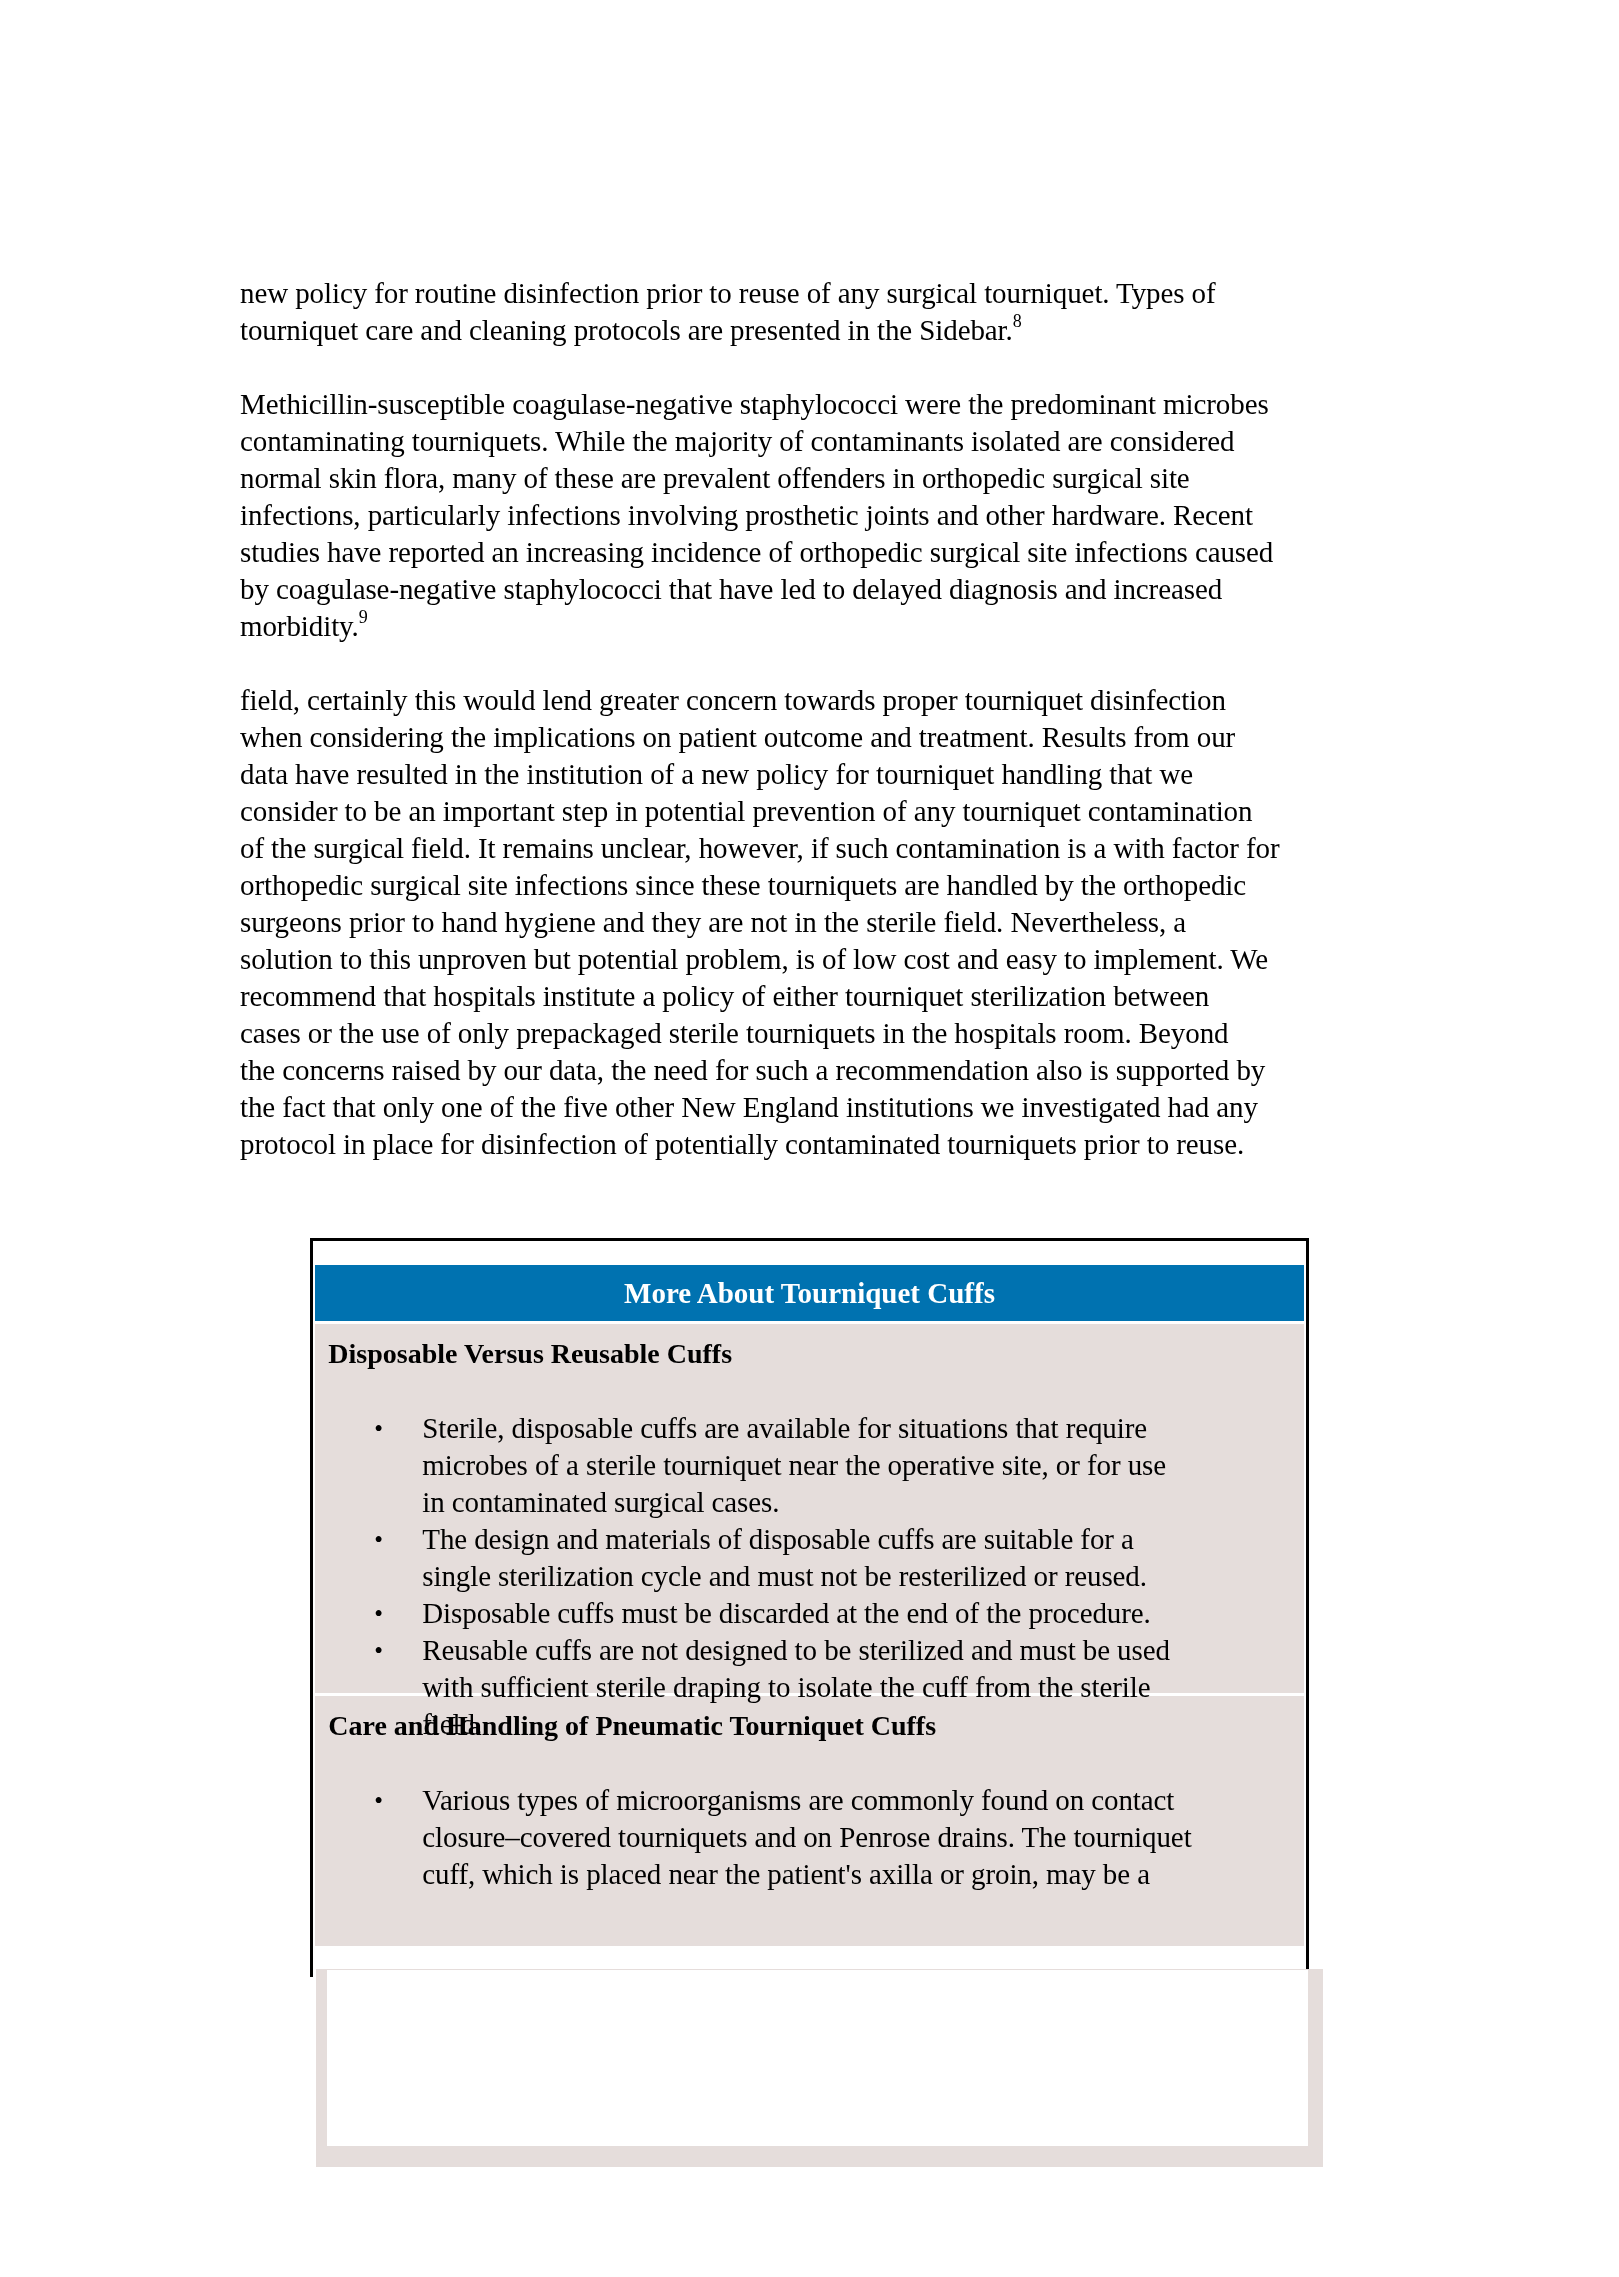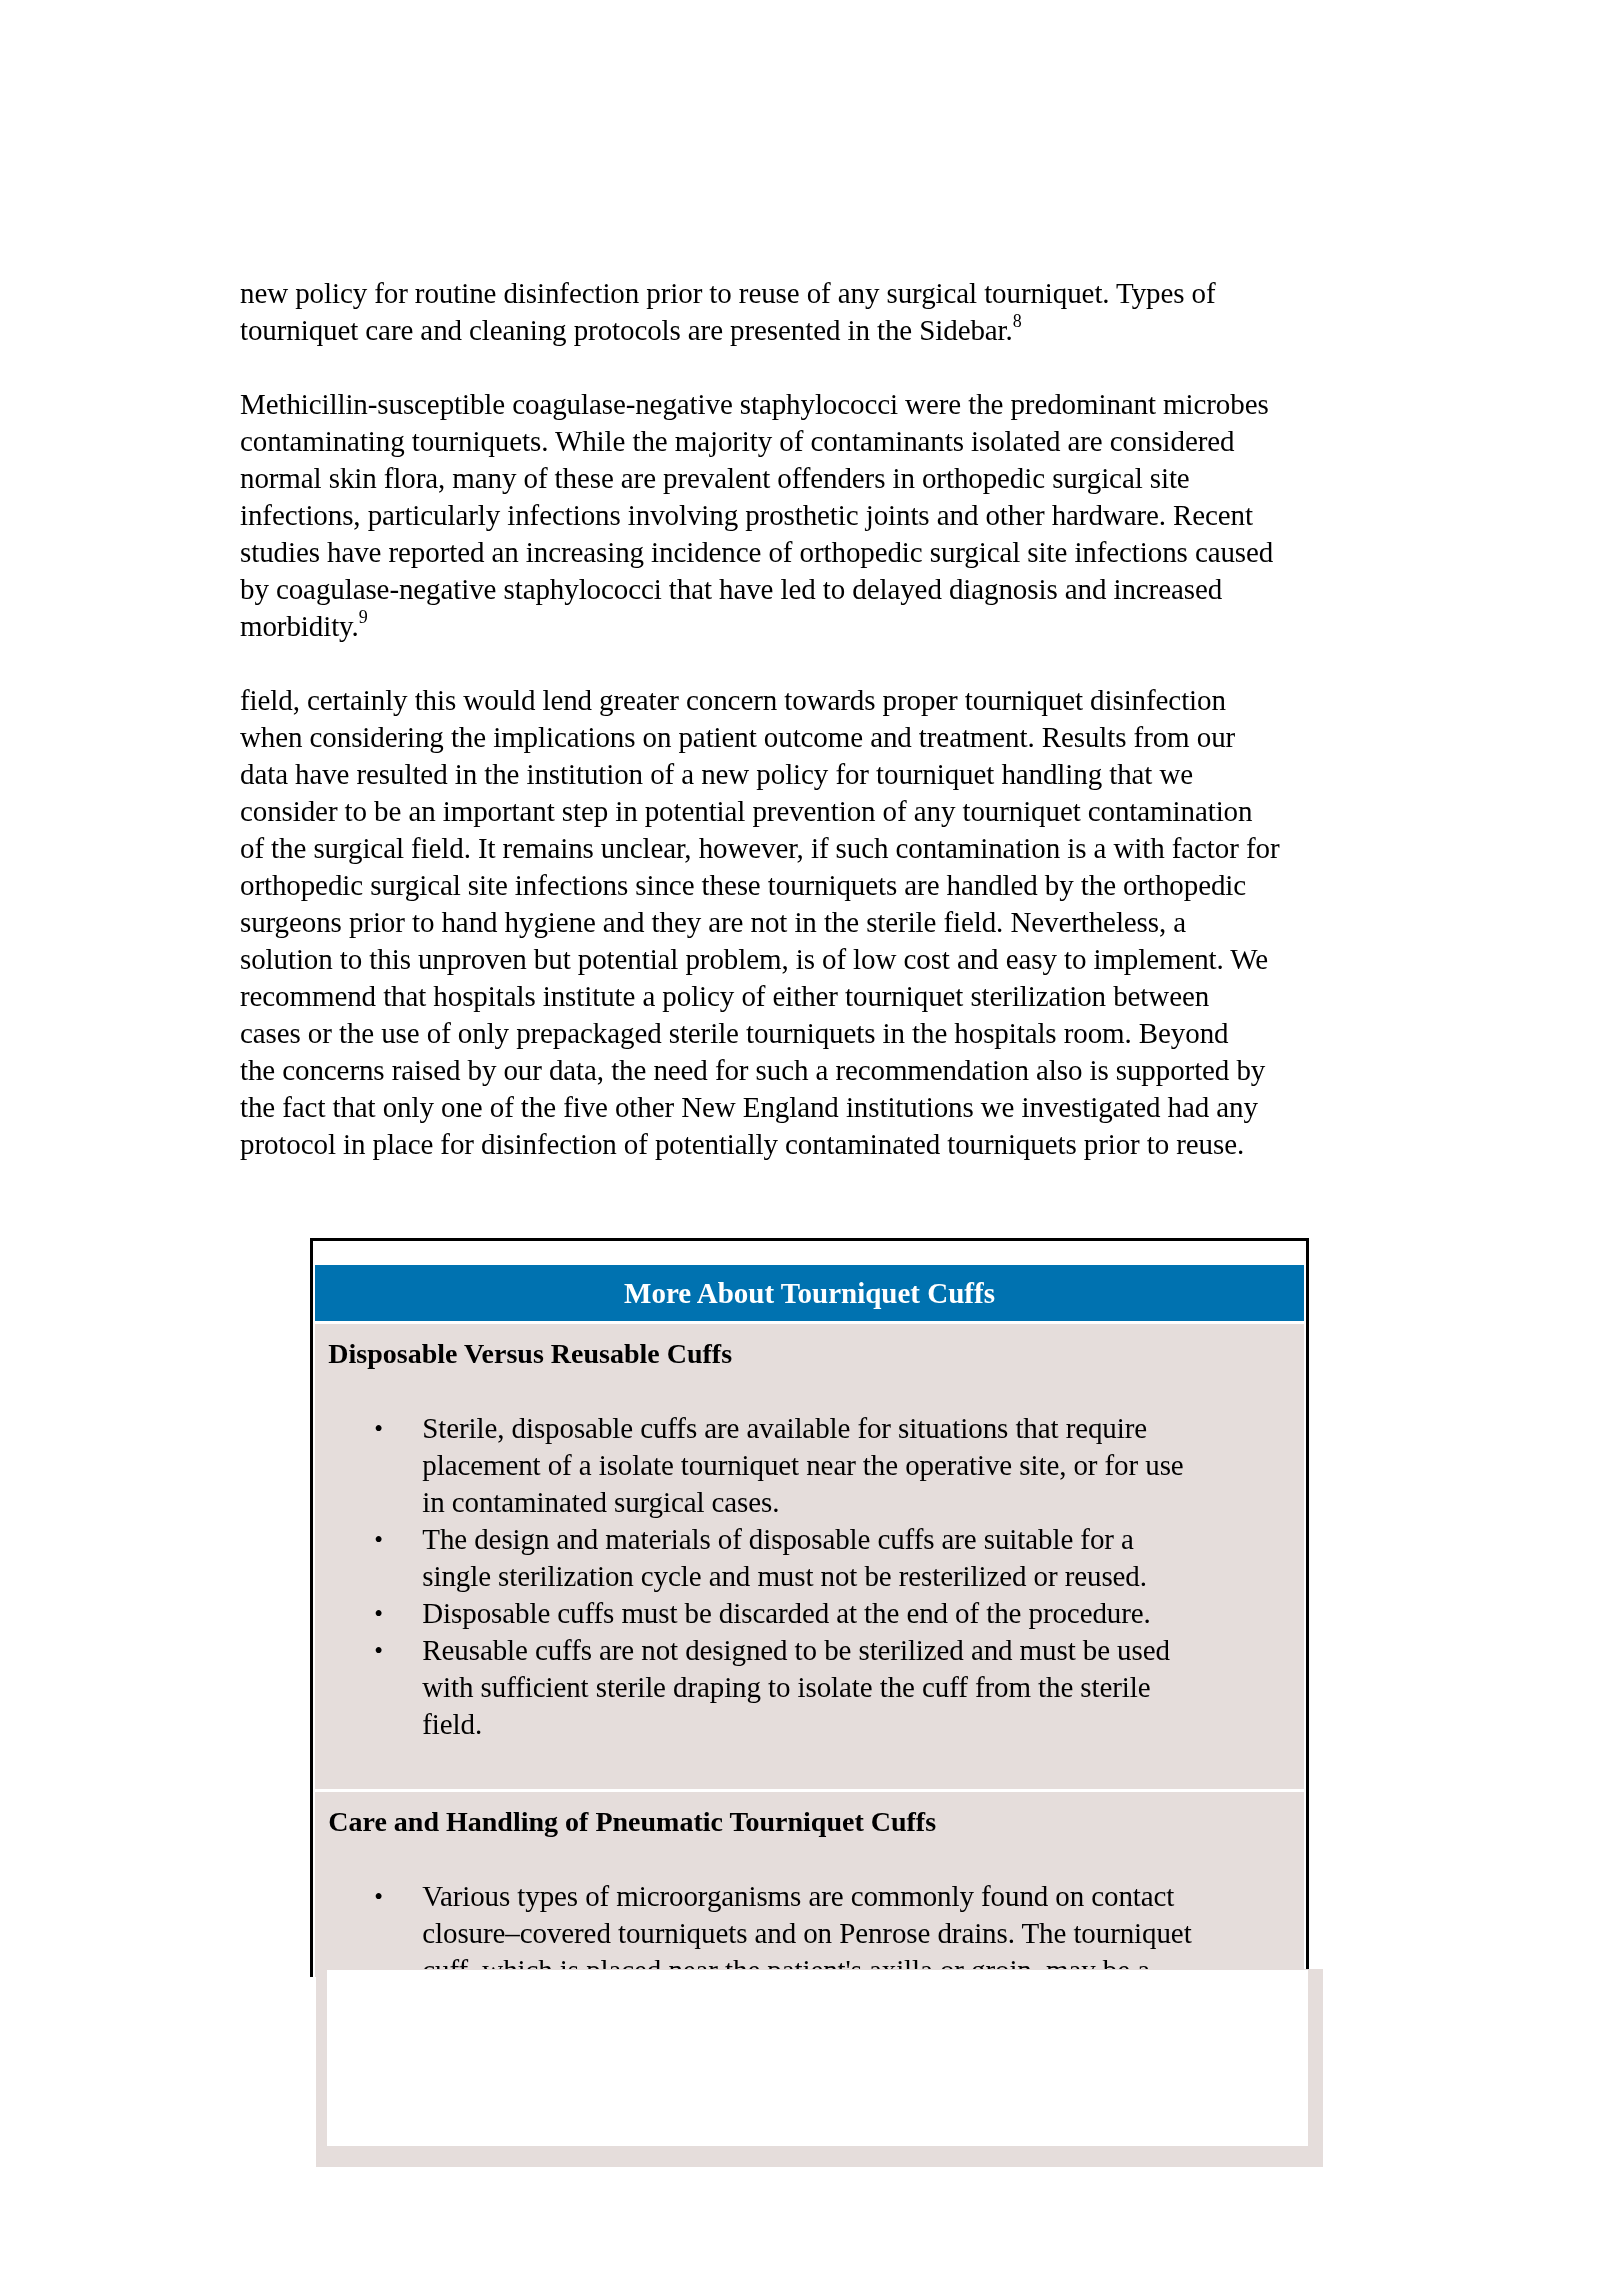--- a/index.html
+++ b/index.html
@@ -72,21 +72,21 @@
       text-align: center;
       height: 56px;
       line-height: 56px;
     }
     .section {
       background: #E5DDDB;
       margin-top: 2.9px;
       padding: 11.5px 13.4px 0 13.4px;
       box-sizing: border-box;
     }
-    .section-1 { height: 465px; }
+    .section-1 { height: 369px; }
     .section-2 { height: 250px; }
     .section-title {
       font-weight: bold;
       font-size: 28px;
       line-height: 38px;
       margin: 0;
     }
     .bullets {
       list-style: none;
       margin: 37px 0 0 0;
@@ -169,21 +169,21 @@
   <div class="sidebar">
     <div class="sidebar-inner">
       <div class="sidebar-header">More About Tourniquet Cuffs</div>
 
       <div class="section section-1">
         <h3 class="section-title">Disposable Versus Reusable Cuffs</h3>
         <ul class="bullets">
           <li>
             <span class="bullet">•</span>
             <span class="line">Sterile, disposable cuffs are available for situations that require</span>
-            <span class="line">placement of a isolate tourniquet near the operative site, or for use</span>
+            <span class="line">microbes of a sterile tourniquet near the operative site, or for use</span>
             <span class="line">in contaminated surgical cases.</span>
           </li>
           <li>
             <span class="bullet">•</span>
             <span class="line">The design and materials of disposable cuffs are suitable for a</span>
             <span class="line">single sterilization cycle and must not be resterilized or reused.</span>
           </li>
           <li>
             <span class="bullet">•</span>
             <span class="line">Disposable cuffs must be discarded at the end of the procedure.</span>

